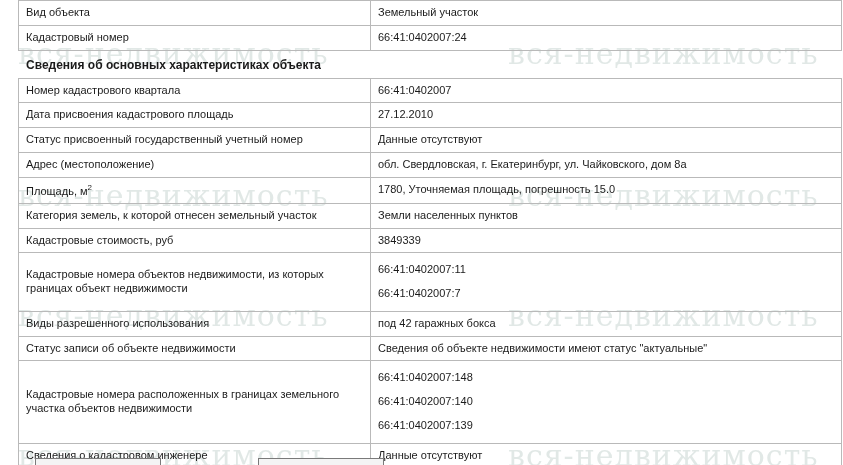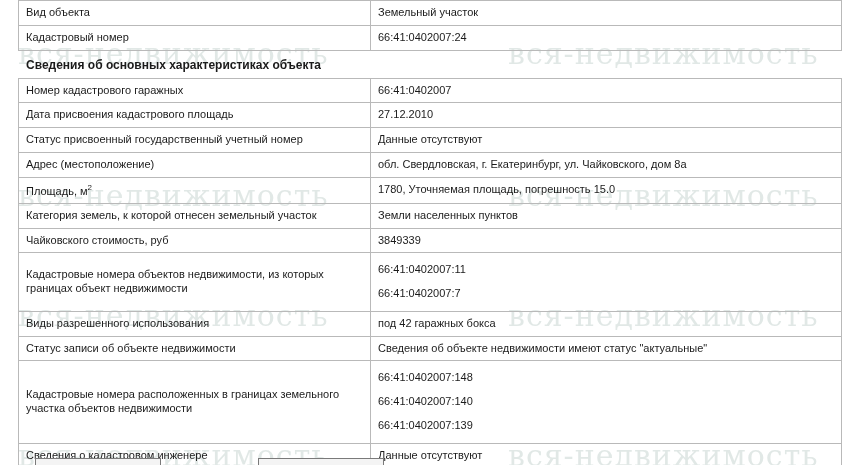--- a/index.html
+++ b/index.html
@@ -128,21 +128,21 @@
       <td class="val">66:41:0402007:24</td>
     </tr>
   </tbody>
     </table>
 
   <div class="section-head">Сведения об основных характеристиках объекта</div>
 
   <table class="doc">
     <tbody>
         <tr>
-      <td class="lab">Номер кадастрового гаражных</td>
+      <td class="lab">Номер кадастрового квартала</td>
       <td class="val">66:41:0402007</td>
     </tr>
     <tr>
       <td class="lab">Дата присвоения кадастрового площадь</td>
       <td class="val">27.12.2010</td>
     </tr>
     <tr>
       <td class="lab">Статус присвоенный государственный учетный номер</td>
       <td class="val">Данные отсутствуют</td>
     </tr>
@@ -152,21 +152,21 @@
     </tr>
     <tr>
       <td class="lab"><span>Площадь, м</span><sup>2</sup></td>
       <td class="val">1780, Уточняемая площадь, погрешность 15.0</td>
     </tr>
     <tr>
       <td class="lab">Категория земель, к которой отнесен земельный участок</td>
       <td class="val">Земли населенных пунктов</td>
     </tr>
     <tr>
-      <td class="lab">Чайковского стоимость, руб</td>
+      <td class="lab">Кадастровые стоимость, руб</td>
       <td class="val">3849339</td>
     </tr>
     <tr>
       <td class="lab">Кадастровые номера объектов недвижимости, из которых границах объект недвижимости</td>
       <td class="val multi-tall">
         <div>66:41:0402007:11</div>
         <div>66:41:0402007:7</div>
       </td>
     </tr>
     <tr>

